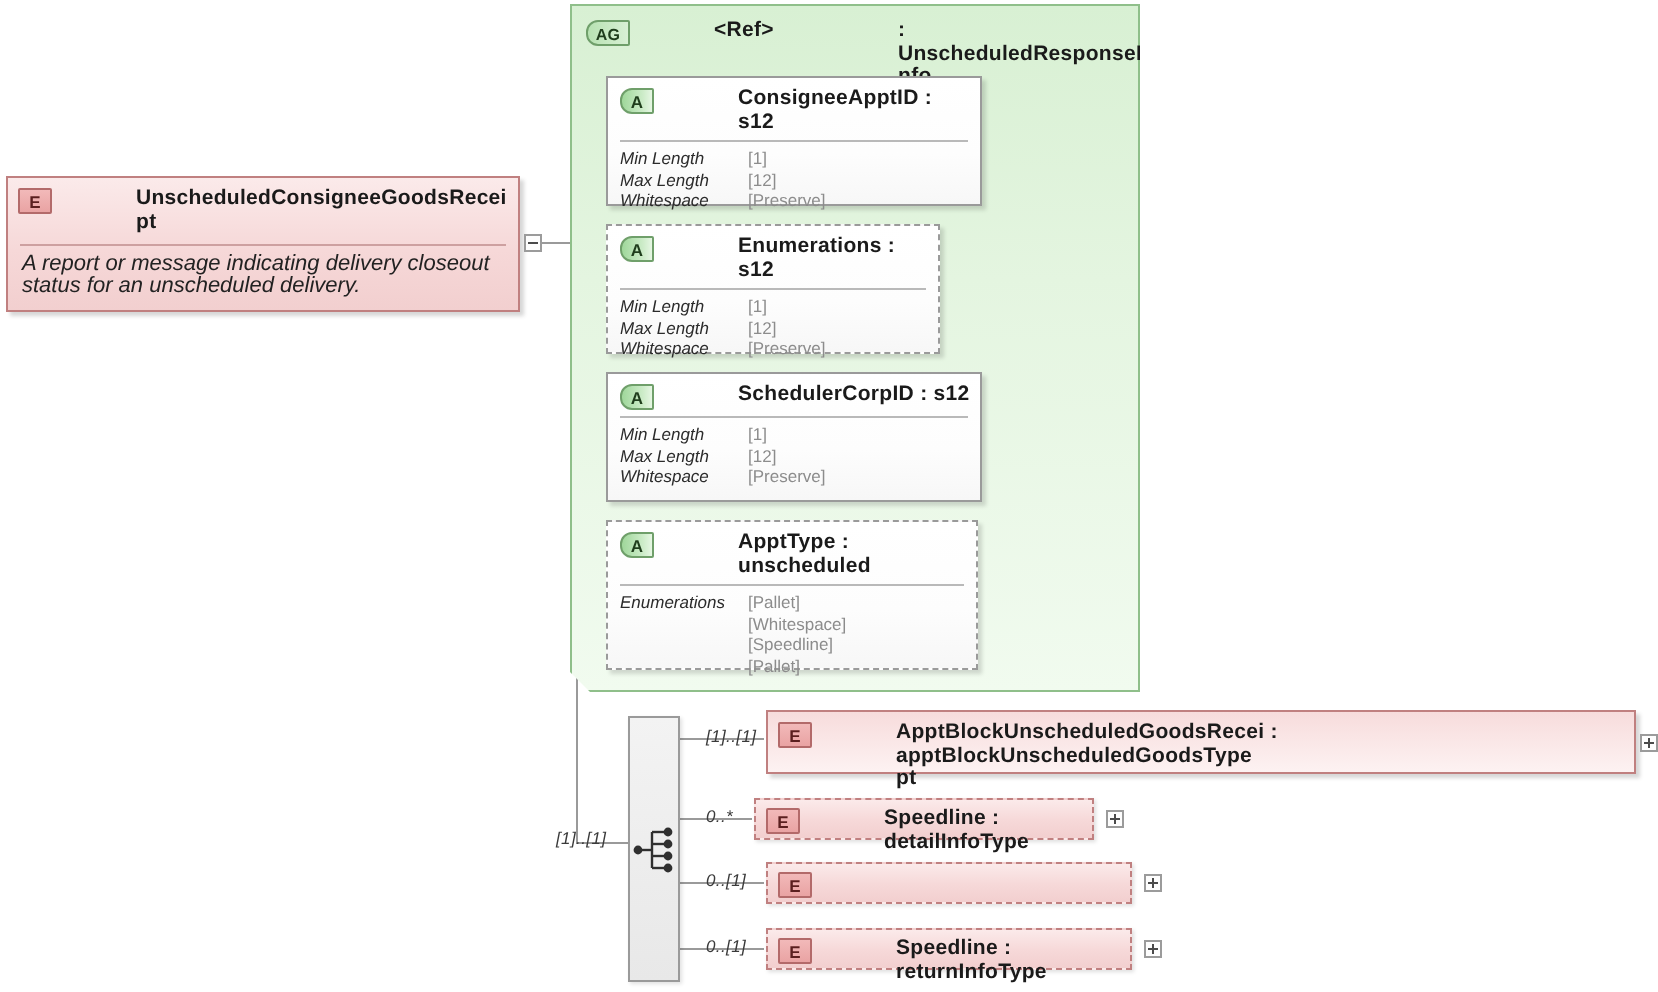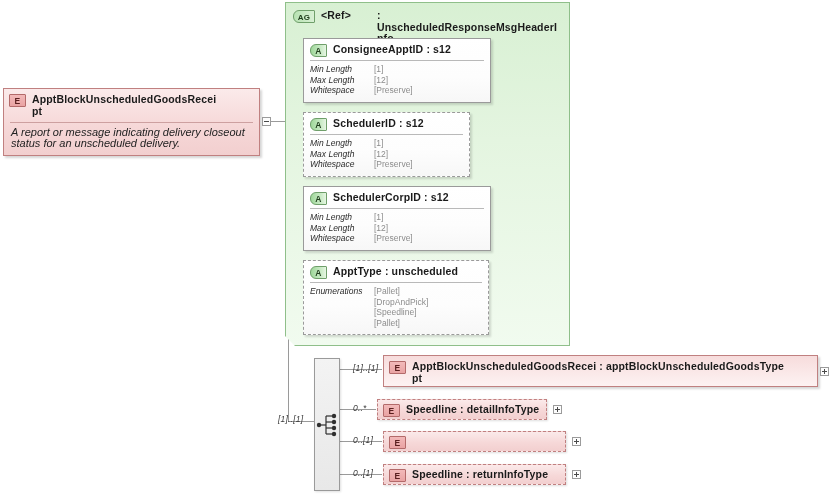--- a/index.html
+++ b/index.html
@@ -39,21 +39,21 @@
     background:linear-gradient(180deg,#d8f0d3 0%,#e4f5e0 40%,#f1fbef 100%);
     border:1px solid #8fbf8a;
     box-shadow:2px 2px 3px rgba(0,0,0,.13);
   }
 
   
   .title{
     display:flex;align-items:flex-start;
     padding:4px 5px 2px 5px;
     font-size:10.5px;font-weight:bold;color:#1a1a1a;
-    line-height:11.5px;letter-spacing:.15px;
+    line-height:11.5px;letter-spacing:.15px;gap:36px;
   }
   .title .txt{padding-top:1px;}
 
   
   .badge{
     width:17px;height:13px;flex:0 0 17px;margin-right:6px;margin-top:1px;
     font-size:8.5px;font-weight:bold;line-height:13px;text-align:center;
     box-sizing:border-box;
   }
   .badge.e{
@@ -141,21 +141,21 @@
   <div class="ln lnh abs" style="left:340px;top:369px;width:42px;"></div>
   <div class="ln lnh abs" style="left:340px;top:409px;width:36px;"></div>
   <div class="ln lnh abs" style="left:340px;top:441px;width:42px;"></div>
   <div class="ln lnh abs" style="left:340px;top:474px;width:42px;"></div>
 </div>
 
 <div class="node el-box" style="left:3px;top:88px;width:257px;height:68px;">
   <div class="title">
     <span class="badge e">E</span>
     <span class="txt" style="width:200px;">
-      <span>ApptBlockUnscheduledGoodsRecei</span><br>
+      <span>UnscheduledConsigneeGoodsRecei</span><br>
       <span>pt</span>
     </span>
   </div>
   <div class="sep pink" style="margin-top:3px;"></div>
   <div class="desc">A report or message indicating delivery closeout status for an unscheduled delivery.</div>
 </div>
 <div class="minus" style="left:262px;top:117px;"></div>
 
 <div class="node grp-box" style="left:285px;top:2px;width:285px;height:344px;
             clip-path:polygon(0 0,100% 0,100% 100%,10px 100%,0 calc(100% - 10px));">
@@ -187,21 +187,21 @@
     <div class="row">
       <span class="k">Whitespace</span>
       <span class="v">[Preserve]</span>
     </div>
   </div>
 </div>
 
 <div class="node attr-box dashed" style="left:303px;top:112px;width:167px;height:65px;">
   <div class="title" style="padding-left:6px;">
     <span class="badge a">A</span>
-    <span class="txt">SchedulerID : s12</span>
+    <span class="txt">Enumerations : s12</span>
   </div>
   <div class="sep"></div>
   <div class="facets">
     <div class="row">
       <span class="k">Min Length</span>
       <span class="v">[1]</span>
     </div>
     <div class="row">
       <span class="k">Max Length</span>
       <span class="v">[12]</span>
@@ -239,21 +239,21 @@
   <div class="title" style="padding-left:6px;">
     <span class="badge a">A</span>
     <span class="txt">ApptType : unscheduled</span>
   </div>
   <div class="sep"></div>
   <div class="facets">
     <div class="row">
       <span class="k">Enumerations</span>
       <span class="vstack">
         <div>[Pallet]</div>
-        <div>[DropAndPick]</div>
+        <div>[Whitespace]</div>
         <div>[Speedline]</div>
         <div>[Pallet]</div>
       </span>
     </div>
   </div>
 </div>
 
 <div class="card" style="left:278px;top:414px;">[1]..[1]</div>
 
 <div class="seqbox" style="left:314px;top:358px;width:26px;height:133px;">

